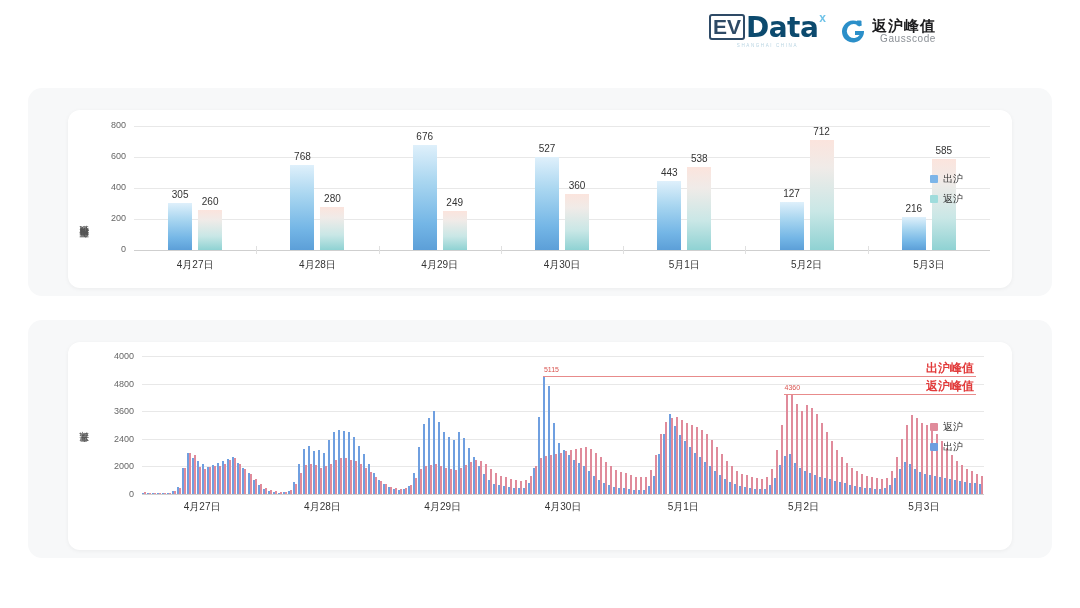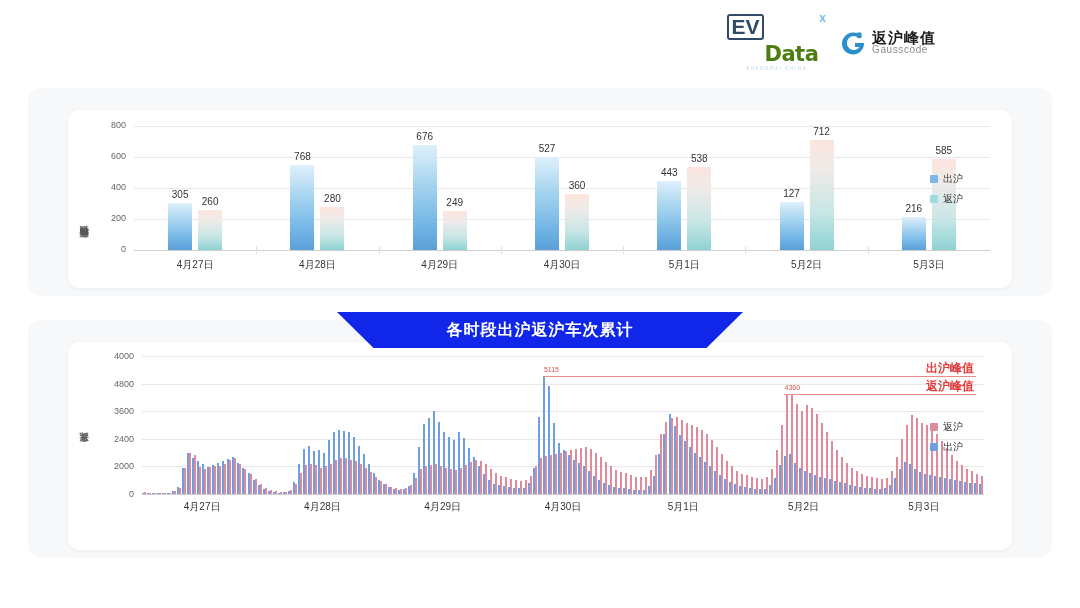--- a/index.html
+++ b/index.html
@@ -11,39 +11,38 @@
   }
   #page { position: relative; width: 1080px; height: 608px; background: #fff; }
 
   
   .header { position: absolute; top: 0; left: 0; width: 950px; height: 62px; }
   .logos { position: absolute; right: 14px; top: 14px; display: flex; align-items: center; gap: 14px; }
   .evdata { display: flex; flex-direction: column; align-items: center; line-height: 1; }
   .evdata-main { display: flex; align-items: flex-start; }
   .evdata-word {
     font-family: "DejaVu Sans", sans-serif;
-    font-size: 21px; font-weight: 700; letter-spacing: -0.5px;
-    color: #4d7c0f;
-    margin-top: 30px;
+    font-size: 28px; font-weight: 700; letter-spacing: -0.5px;
+    color: #0c4a6e;
   }
   .evdata-ev {
     font-size: 21px; font-weight: 700; color: #2e4a66;
     border: 2px solid #2e4a66; border-radius: 3px; padding: 0 2px 1px 2px;
     line-height: 1; margin-right: 1px;
   }
   .evdata-x { color: #6fc3e8; font-size: 12px; font-weight: 700; margin-left: 1px; margin-top: -2px; }
   .evdata-sub {
     font-size: 4.5px; letter-spacing: 1.6px; color: #b8d4e2; margin-top: 2px;
     text-transform: uppercase;
   }
   .gauss { display: flex; align-items: center; gap: 6px; }
   .gauss-mark { width: 26px; height: 26px; flex: 0 0 26px; }
   .gauss-text { display: flex; flex-direction: column; line-height: 1.05; }
   .gauss-cn { font-size: 15px; font-weight: 700; color: #1d1d1f; letter-spacing: 1px; }
-  .gauss-en { font-size: 10px; color: #8a8f95; letter-spacing: 0.6px; }
+  .gauss-en { font-size: 10px; color: #8a8f95; letter-spacing: 0.6px; text-align: right; }
 
   
   .panel {
     position: absolute;
     background: #f7f8f9;
     border-radius: 14px;
   }
   .panel-inner {
     position: absolute;
     background: #ffffff;
@@ -195,23 +194,20 @@
       </div>
       <div class="legend-row">
         <span class="legend-swatch" style="background:#9fdcdc"></span>
         <span class="legend-text">返沪</span>
       </div>
     </div>
   </div>
 
   <div class="panel" style="left:28px; top:320px; width:1024px; height:238px;"></div>
 
-  <div class="banner" style="left:337px; top:312px; width:406px;">
-    <span>各时段出沪返沪车次累计</span>
-  </div>
 
   <div class="panel-inner" style="left:68px; top:342px; width:944px; height:208px;">
 
     <div class="axis-label-y" style="left:10px; top:48px; height:60px;">车次累计</div>
 
     <div class="c2-plot" id="c2plot" style="left:36px; top:14px; width:880px; height:160px;">
         <div class="axisline" style="left: 38px; top: 138px; width: 842px;"></div>
         <div class="ytick" style="left: 0px; top: 133px; width: 30px;">0</div>
         <div class="gridline" style="left: 38px; top: 110.4px; width: 842px;"></div>
         <div class="ytick" style="left: 0px; top: 105.4px; width: 30px;">2000</div>

